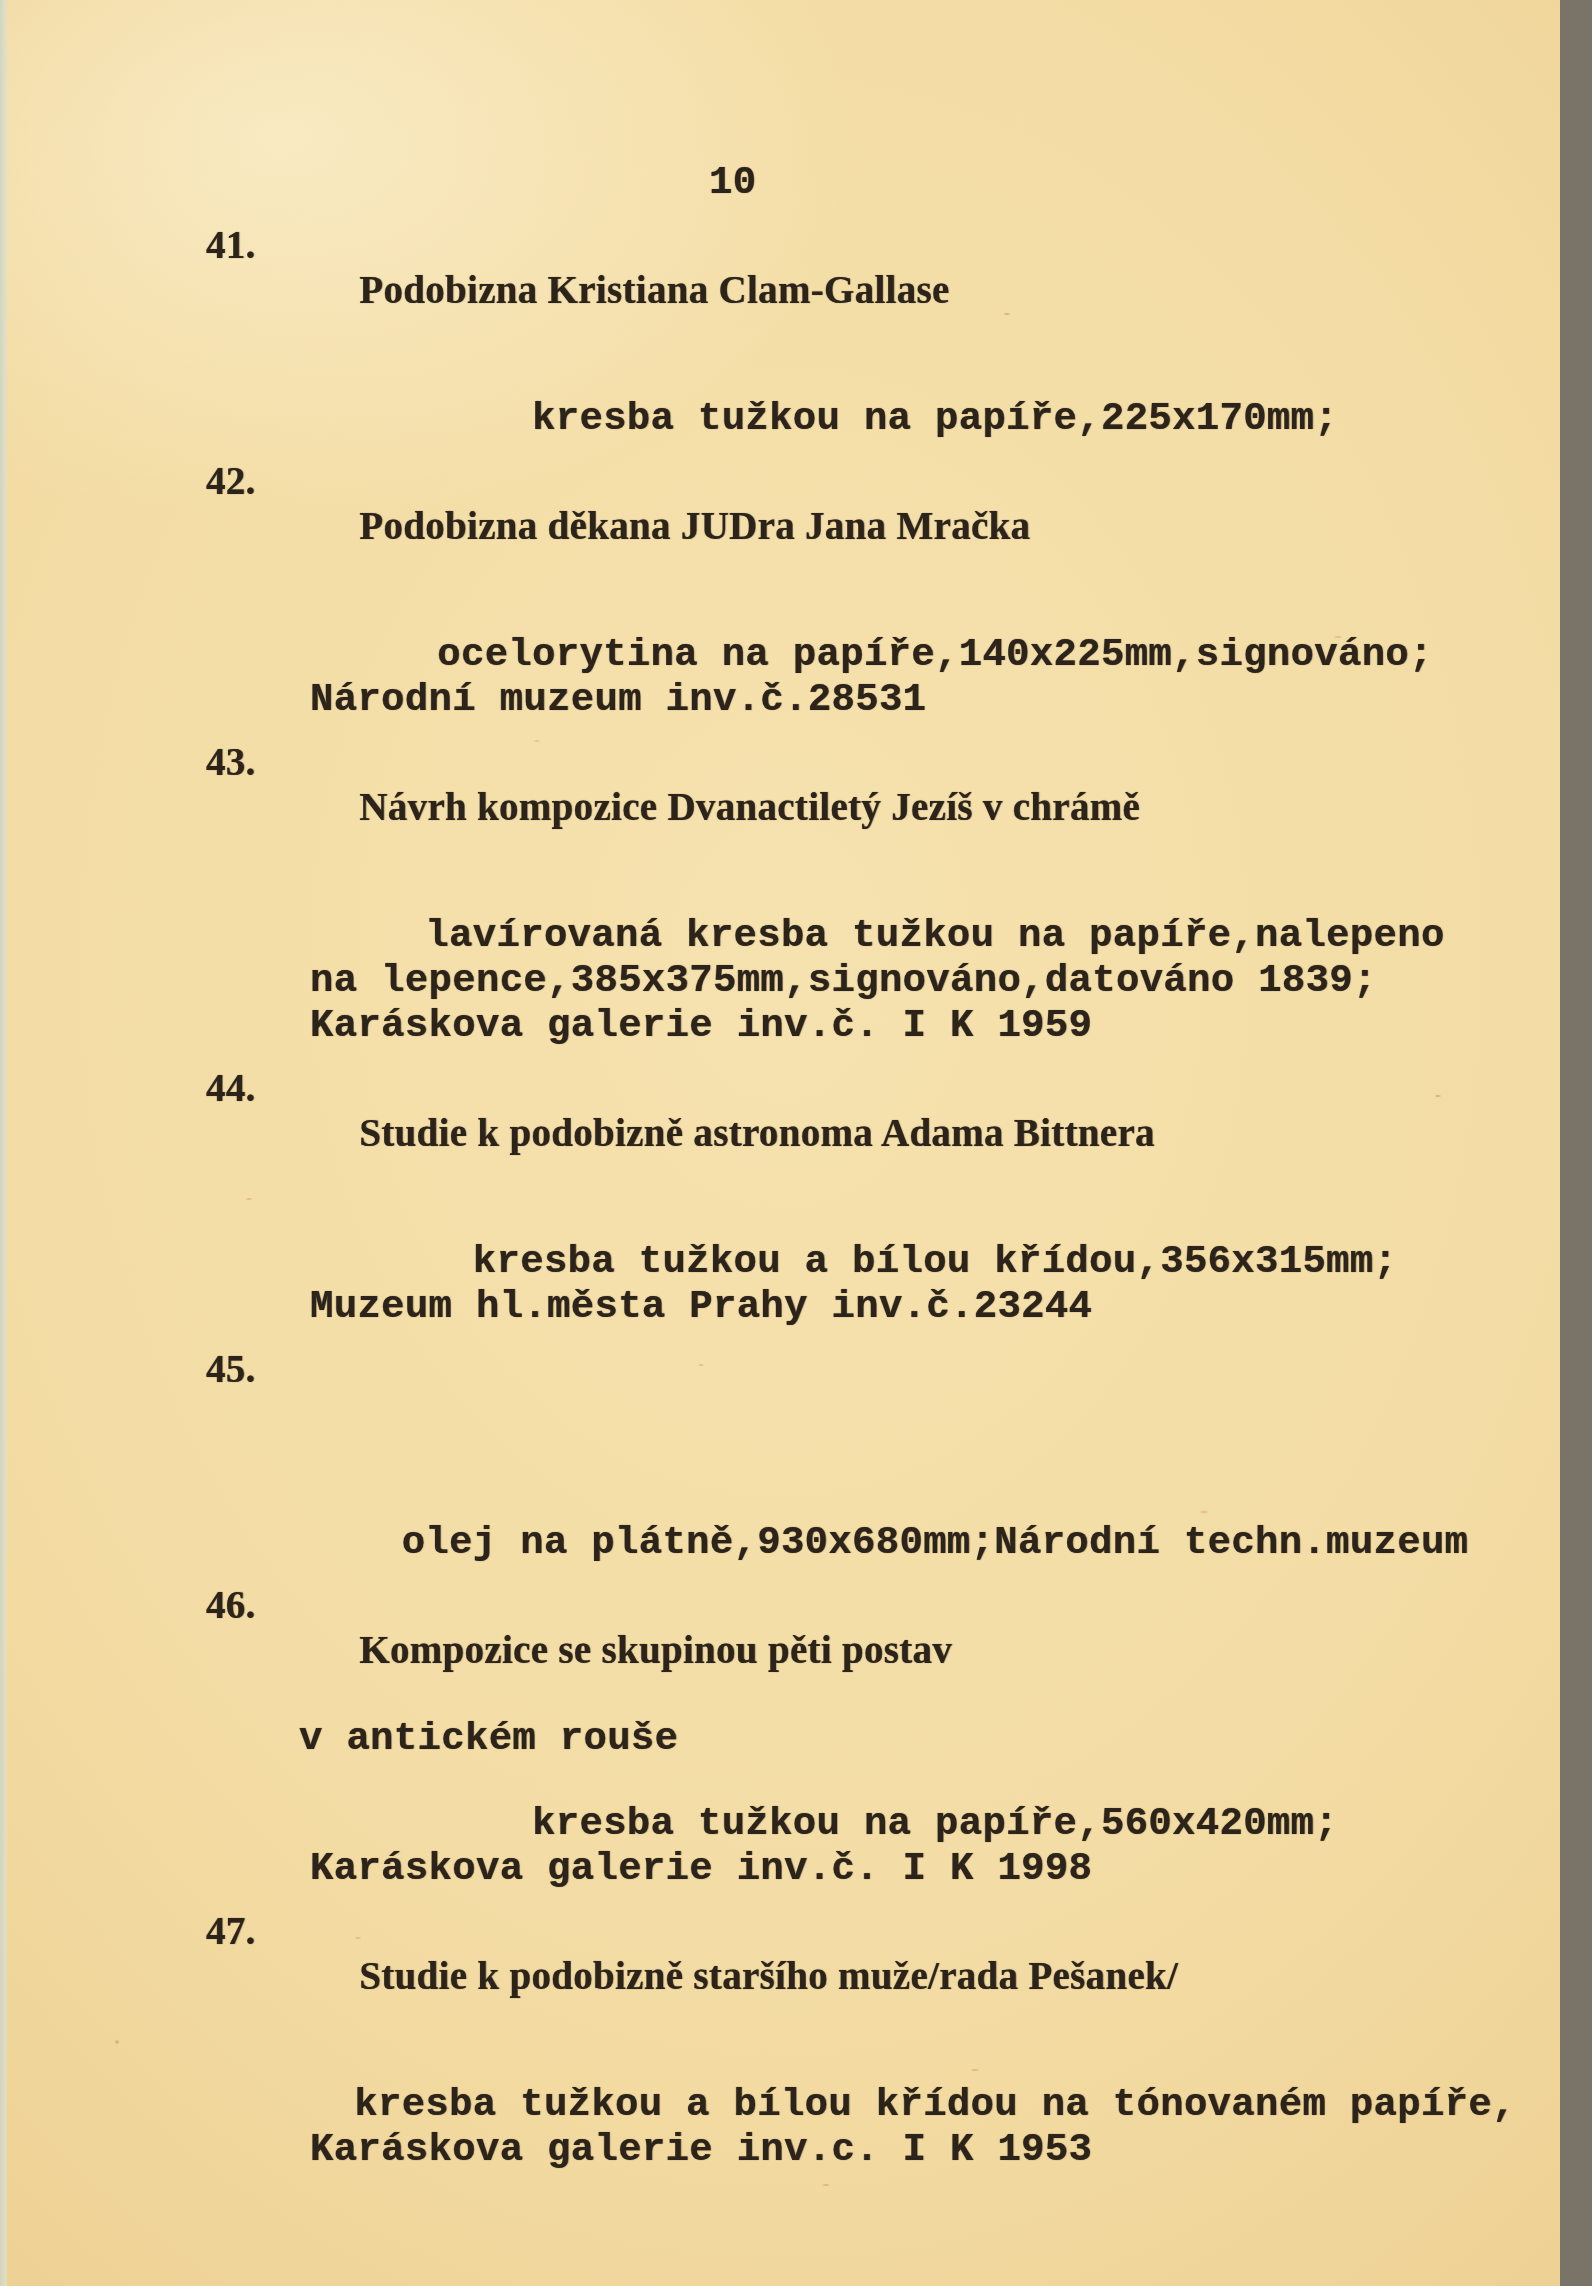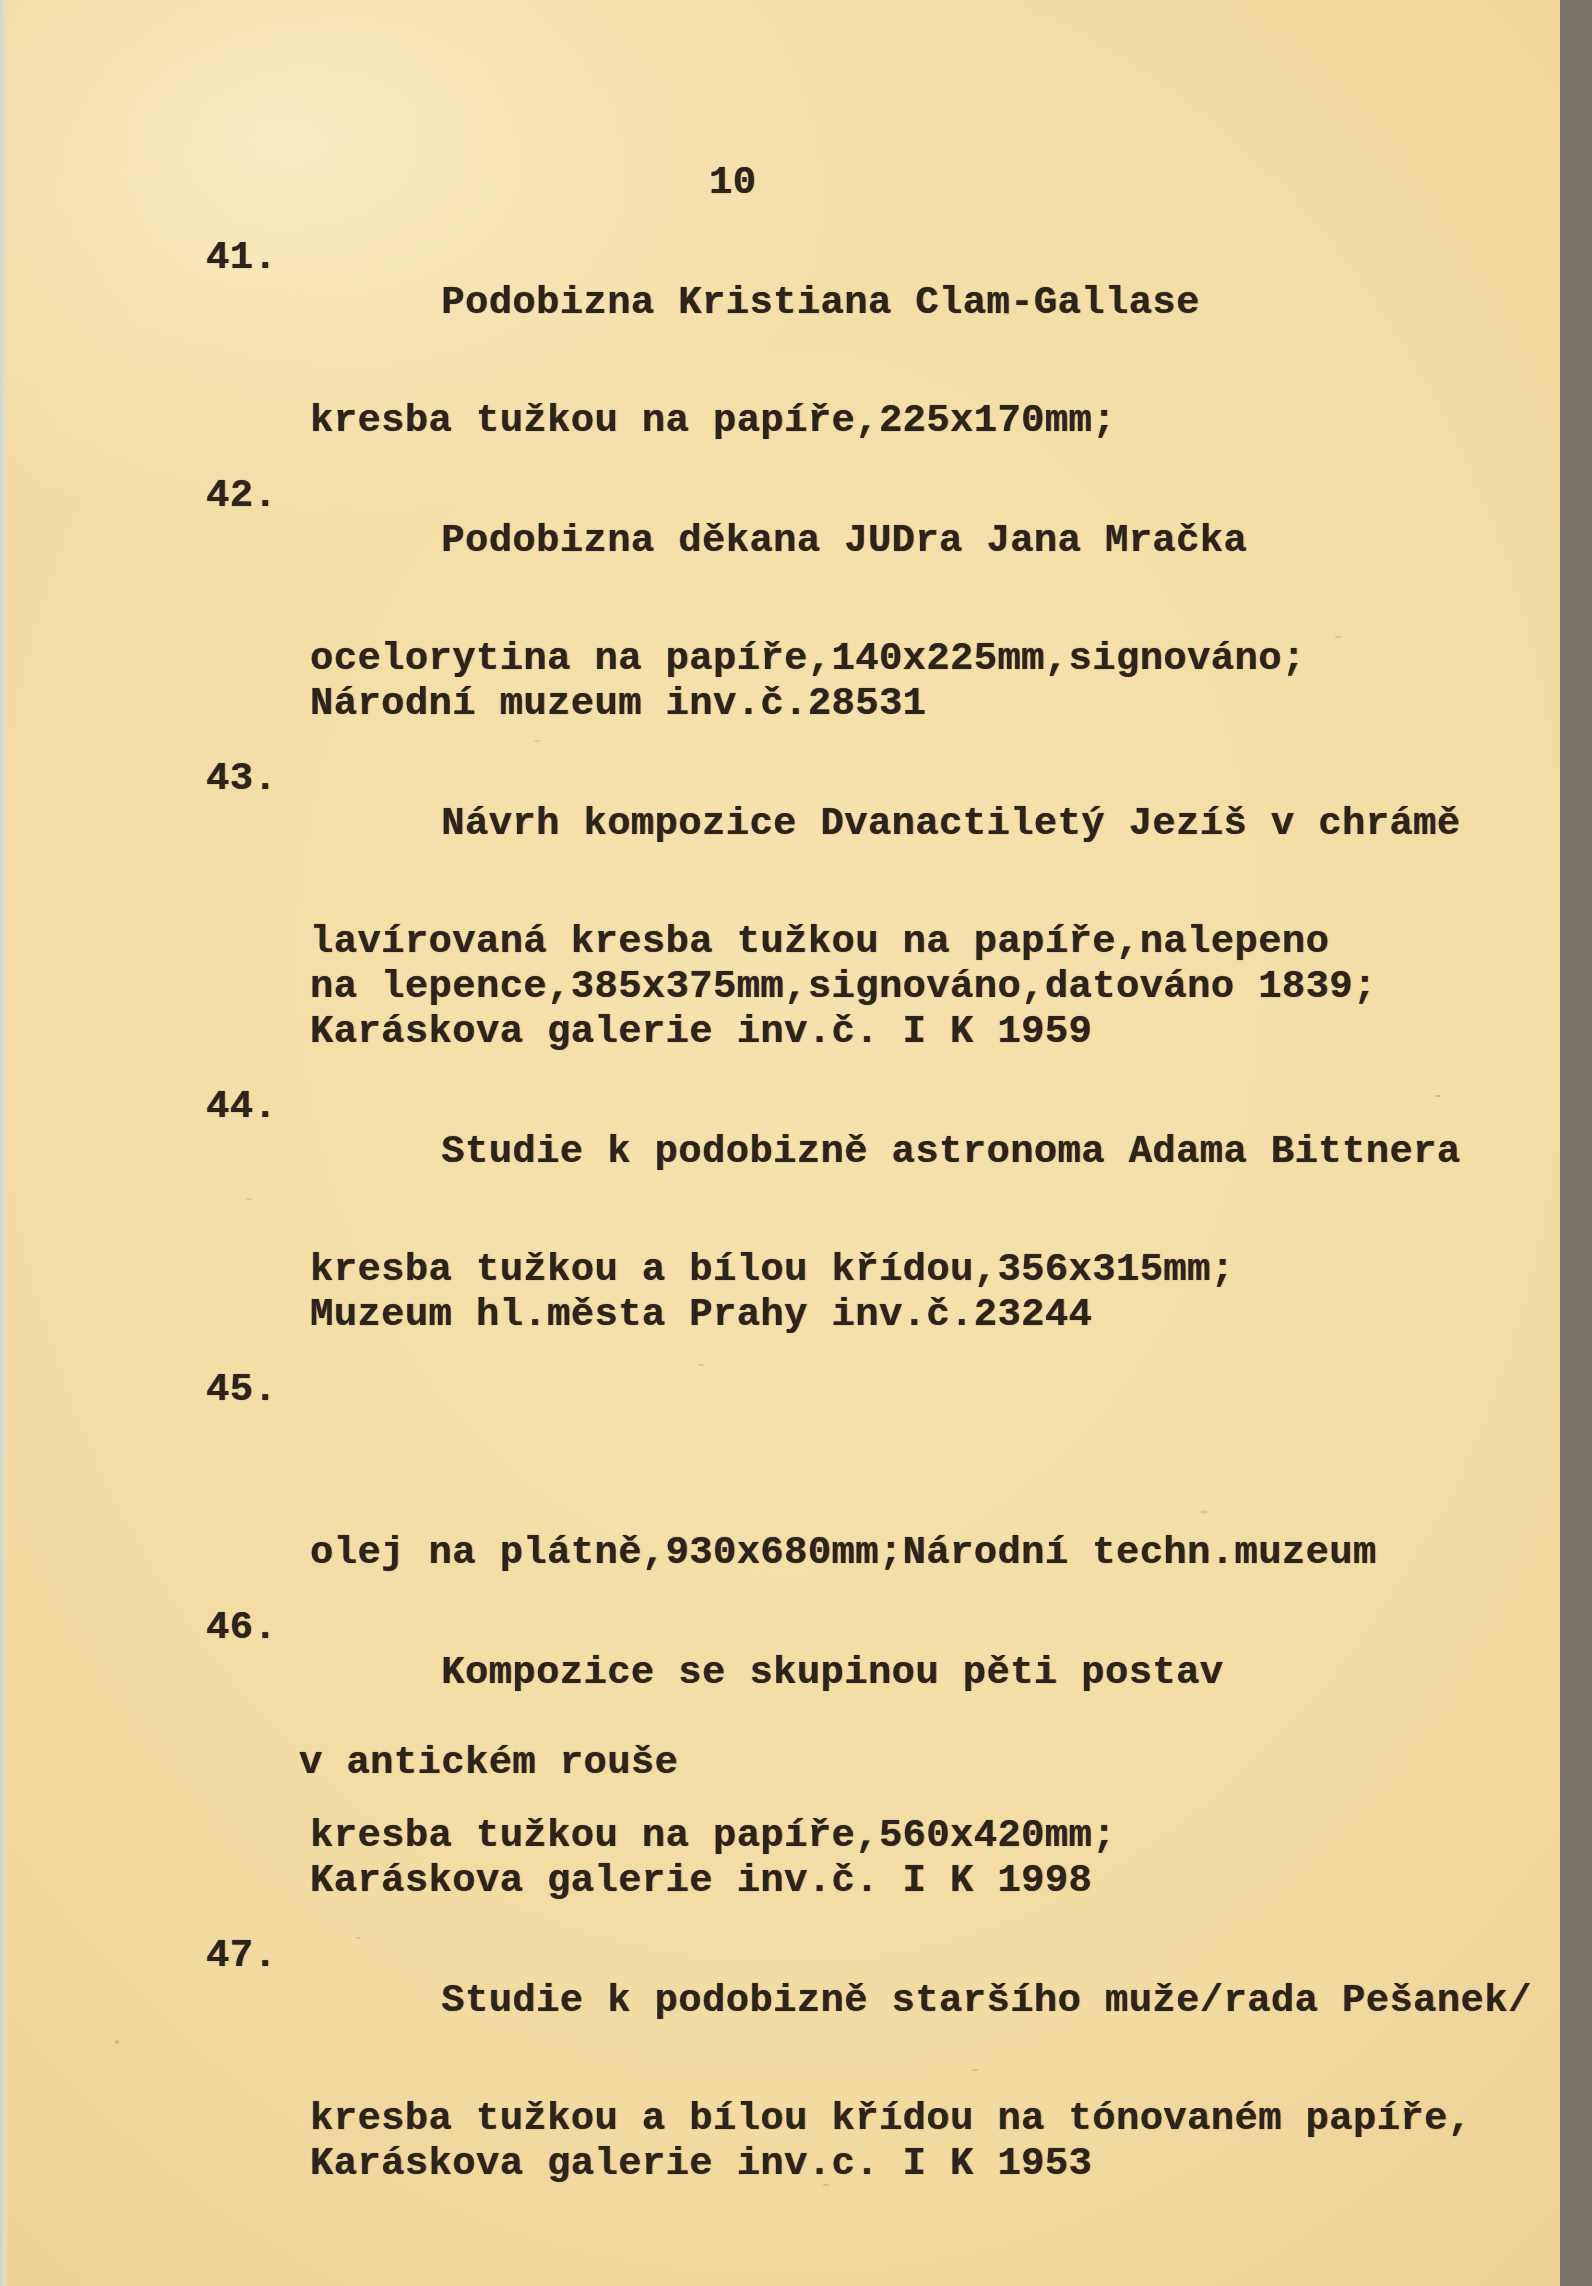--- a/index.html
+++ b/index.html
@@ -55,22 +55,22 @@
     padding: 161px 0 0 709px;
   }
   .item { position: relative; }
   .item .num {
     position: absolute;
     left: 206px;
     top: 0;
   }
   .title-line { padding-left: 299px; }
   .detail-line { padding-left: 310px; }
-  .mt-title   { margin-top: 30px; }  
-  .mt-details { margin-top: 28px; }  
+  .mt-title   { margin-top: 16px; font-family: Liberation Serif, serif; }  
+  .mt-details { margin-top: 40px; text-align: center; }  
 </style>
 </head>
 <body>
 
 <div class="page">
   <div class="scan-edge"></div>
 
   <div class="typed page-number">10</div>
 
   <div class="item">

